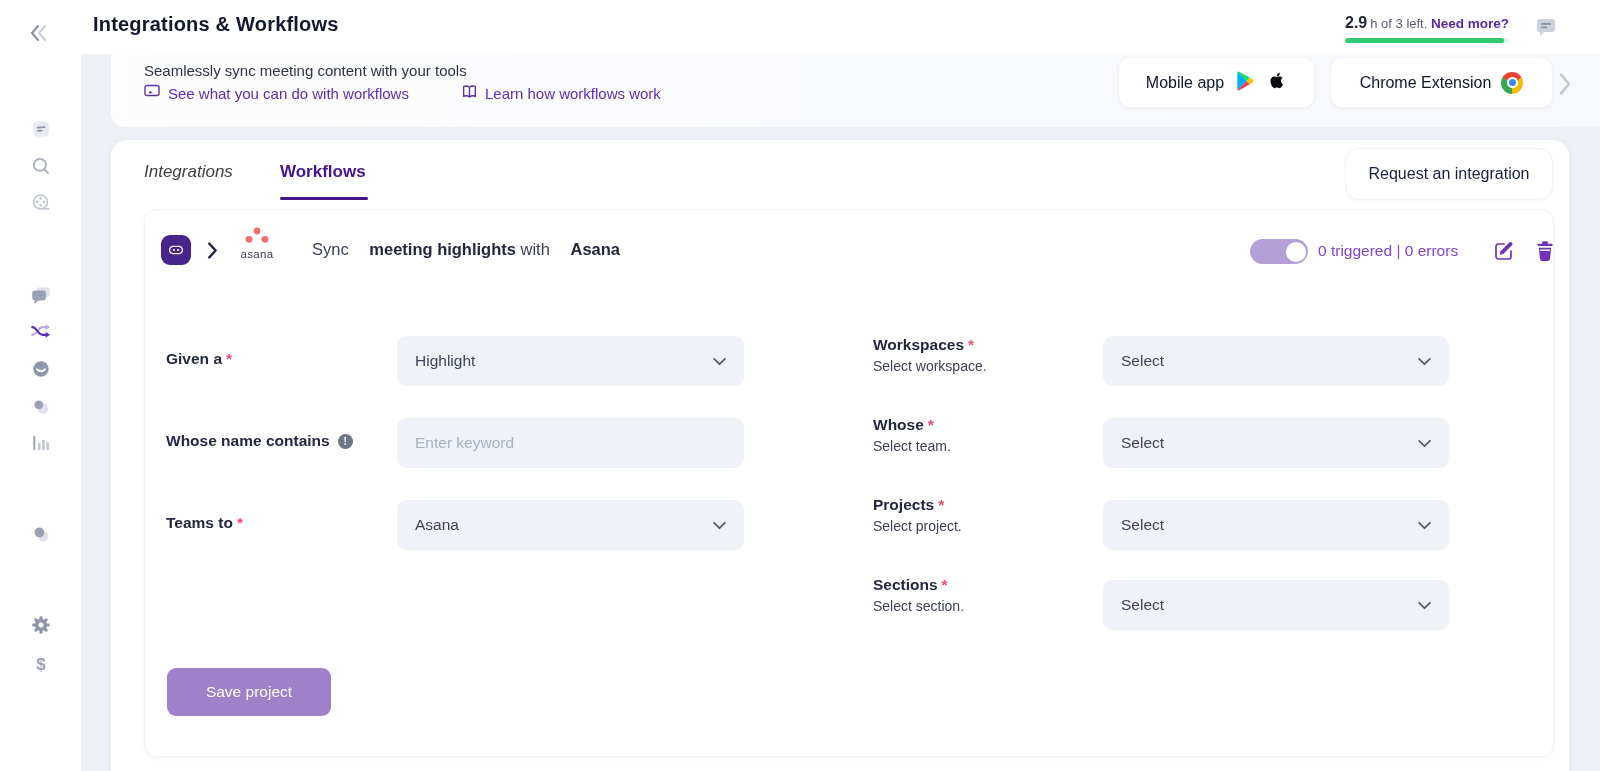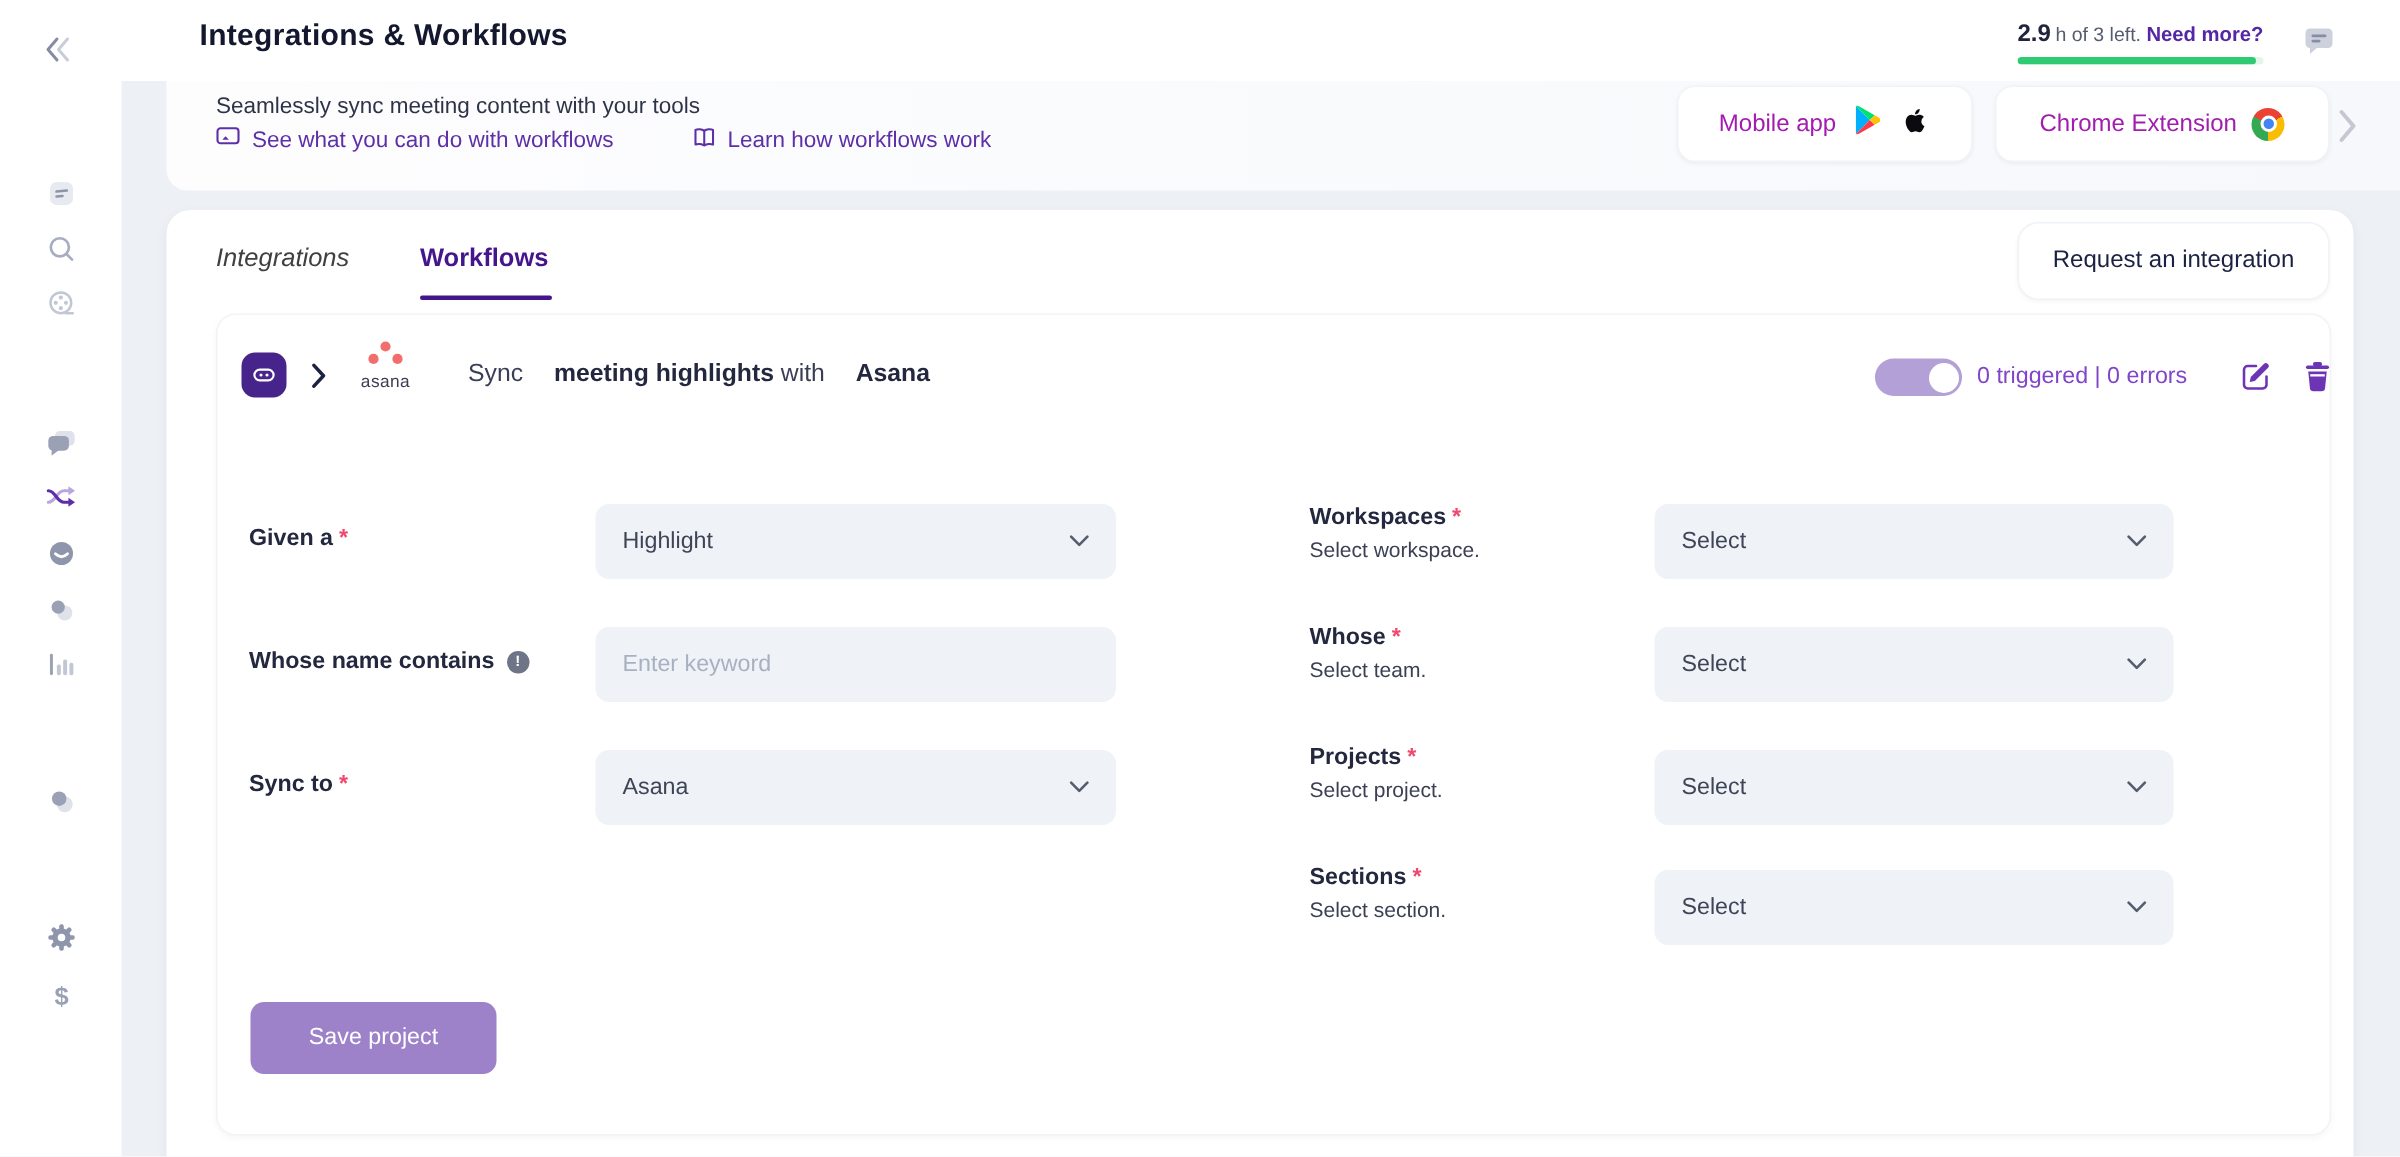--- a/index.html
+++ b/index.html
@@ -6,21 +6,21 @@
   html,body { width:1600px; height:771px; overflow:hidden; }
   body {
     font-family:"Liberation Sans", sans-serif;
     background:#edf0f5;
     color:#1c2140;
     position:relative;
   }
 
   
   .header { position:absolute; left:0; top:0; width:1600px; height:54px; background:#fff; z-index:5; }
-  .page-title { position:absolute; left:93px; top:13px; font-size:20px; font-weight:700; color:#14182f; letter-spacing:.2px;margin-left:40px; }
+  .page-title { position:absolute; left:93px; top:13px; font-size:20px; font-weight:700; color:#14182f; letter-spacing:.2px; }
   .usage { position:absolute; left:1345px; top:14px; width:170px; }
   .usage-line { white-space:nowrap; font-size:13px; color:#565b70; }
   .usage-value { font-size:16px; font-weight:700; color:#20243c; margin-right:3px; }
   .usage-link { font-size:13.5px; font-weight:700; color:#5527a5; cursor:pointer; }
   .usage-track { margin-top:6px; width:164px; height:5px; border-radius:3px; background:#e3f6ec; overflow:hidden; }
   .usage-fill { height:100%; border-radius:3px; background:#2fcb72; }
   .feedback-btn { position:absolute; left:1534px; top:15px; width:24px; height:24px; cursor:pointer; }
 
   
   .sidebar { position:absolute; left:0; top:0; width:81px; height:771px; background:#fff; z-index:6; }
@@ -29,21 +29,21 @@
   .dollar-glyph { font-size:17px; font-weight:700; color:#9aa1b4; text-align:center; line-height:22px; }
 
   
   .intro-band { position:absolute; left:111px; top:54px; width:1489px; height:73px;
     background:linear-gradient(90deg,#fdfdfe 0%,#f6f8fb 100%); border-radius:0 0 0 14px; z-index:4; }
   .intro-subtitle { position:absolute; left:33px; top:8px; font-size:15px; color:#2e3348; }
   .intro-links { position:absolute; left:33px; top:30px; display:flex; gap:52px; }
   .intro-link { display:flex; align-items:center; gap:7px; font-size:15px; color:#5d2fa8; cursor:pointer; }
   .store-btn { position:absolute; top:3px; height:51px; background:#fff; border:1px solid #f1f3f7; border-radius:12px;
     box-shadow:0 1px 3px rgba(25,28,55,.05); display:flex; align-items:center; justify-content:center; gap:10px;
-    font-size:16px; color:#a21caf; cursor:pointer; }
+    font-size:16px; color:#0f172a; cursor:pointer; }
   .mobile-btn { left:1007px; width:197px; }
   .chrome-btn { left:1219px; width:223px; }
   .band-chevron { position:absolute; left:1447px; top:18px; cursor:pointer; }
 
   
   .chrome-outer { width:22px; height:22px; border-radius:50%;
     background:conic-gradient(from 60deg,#fbbc05 0 120deg,#34a853 0 240deg,#ea4335 0 360deg);
     display:flex; align-items:center; justify-content:center; }
   .chrome-inner { width:11px; height:11px; border-radius:50%; background:#4285f4; border:2.2px solid #fff; }
 
@@ -330,21 +330,21 @@
     </div>
 
     <div class="f-label lab-l" style="top:222px">
       <span>Whose name contains</span><span class="info-dot">!</span>
     </div>
     <div class="field lf row1 input">
       <span class="placeholder">Enter keyword</span>
     </div>
 
     <div class="f-label lab-l" style="top:304px">
-      <span>Sync to</span><span class="req">*</span>
+      <span>Teams to</span><span class="req">*</span>
     </div>
     <div class="field lf row2">
       <span>Asana</span>
       <span class="chev">
         <svg width="13" height="9" viewBox="0 0 12 8" fill="none">
             <polyline points="1,1.5 6,6.5 11,1.5" stroke="#565d6f" stroke-width="1.6" stroke-linecap="round" stroke-linejoin="round"></polyline>
           </svg>
       </span>
     </div>
 

